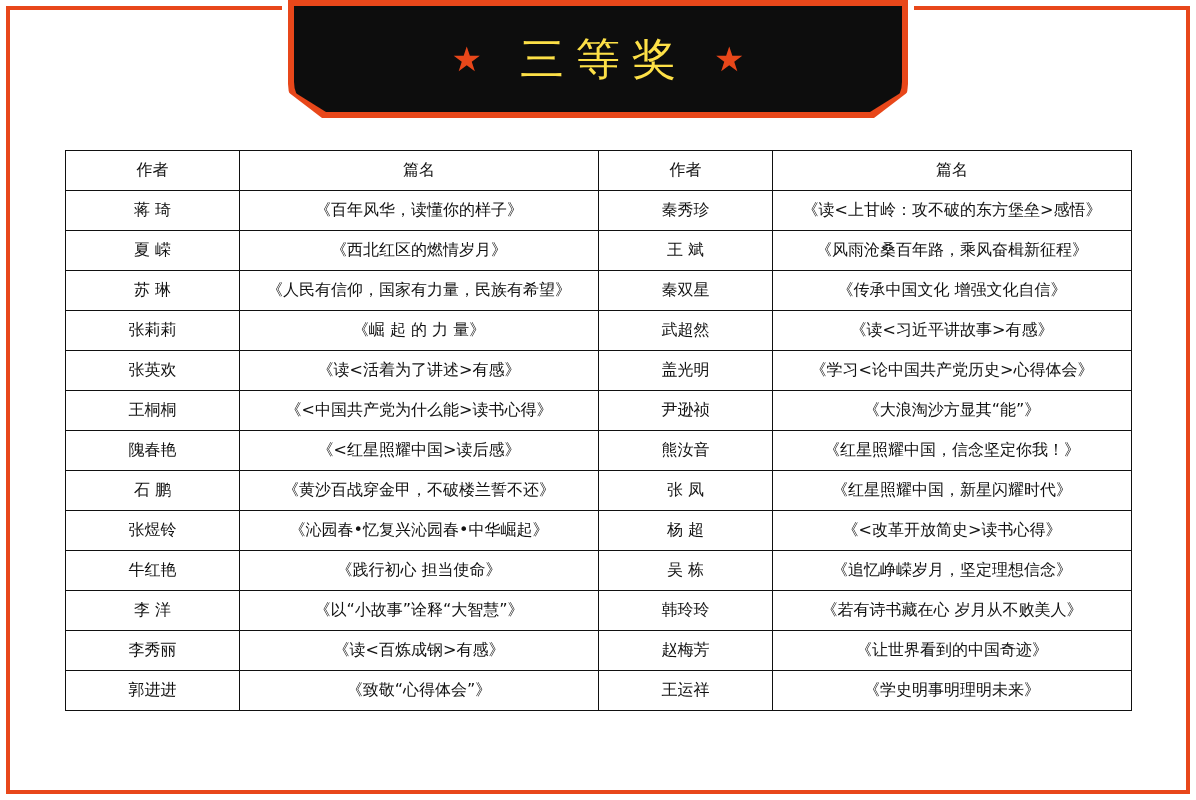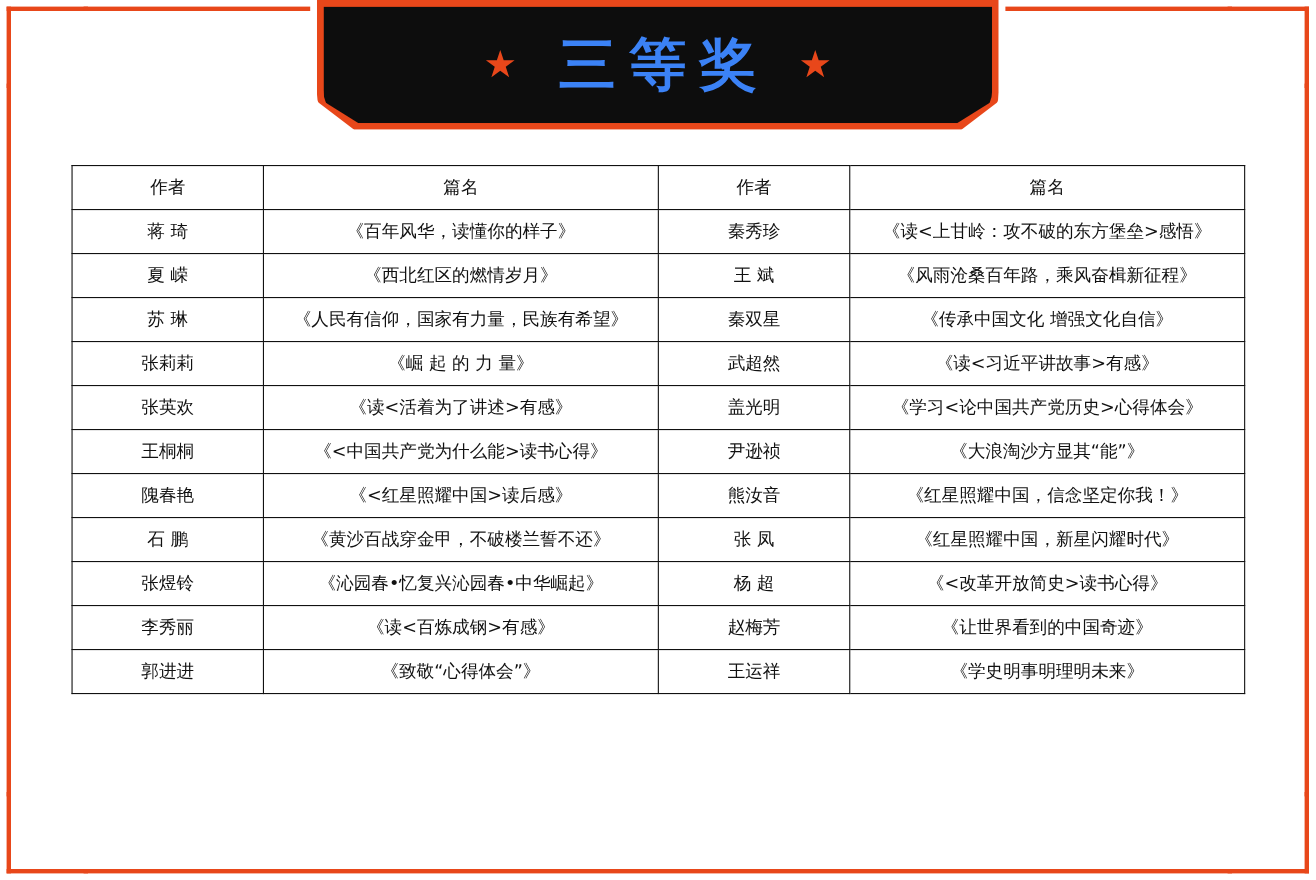--- a/index.html
+++ b/index.html
@@ -75,23 +75,23 @@
         576px 106px,
         32px 106px,
         0 86px, 0 0
     );
     display: flex;
     align-items: center;
     justify-content: center;
     gap: 26px;
   }
   .banner-title {
-    color: #3b82f6;
-    font-size: 52px;
-    font-weight: bold;
+    color: #fde047;
+    font-size: 44px;
+    font-weight: normal;
     letter-spacing: 12px;
     text-indent: 12px;
     font-family: "DejaVu Sans", "Liberation Sans", sans-serif;
   }
   .star {
     color: #E8471A;
     font-size: 34px;
     line-height: 1;
   }
 
@@ -215,20 +215,32 @@
           <td>张  凤</td>
           <td>《红星照耀中国，新星闪耀时代》</td>
         </tr>
         <tr>
           <td>张煜铃</td>
           <td>《沁园春•忆复兴沁园春•中华崛起》</td>
           <td>杨  超</td>
           <td>《&lt;改革开放简史&gt;读书心得》</td>
         </tr>
         <tr>
+          <td>牛红艳</td>
+          <td>《践行初心  担当使命》</td>
+          <td>吴  栋</td>
+          <td>《追忆峥嵘岁月，坚定理想信念》</td>
+        </tr>
+        <tr>
+          <td>李  洋</td>
+          <td>《以“小故事”诠释“大智慧”》</td>
+          <td>韩玲玲</td>
+          <td>《若有诗书藏在心 岁月从不败美人》</td>
+        </tr>
+        <tr>
           <td>李秀丽</td>
           <td>《读&lt;百炼成钢&gt;有感》</td>
           <td>赵梅芳</td>
           <td>《让世界看到的中国奇迹》</td>
         </tr>
         <tr>
           <td>郭进进</td>
           <td>《致敬“心得体会”》</td>
           <td>王运祥</td>
           <td>《学史明事明理明未来》</td>

